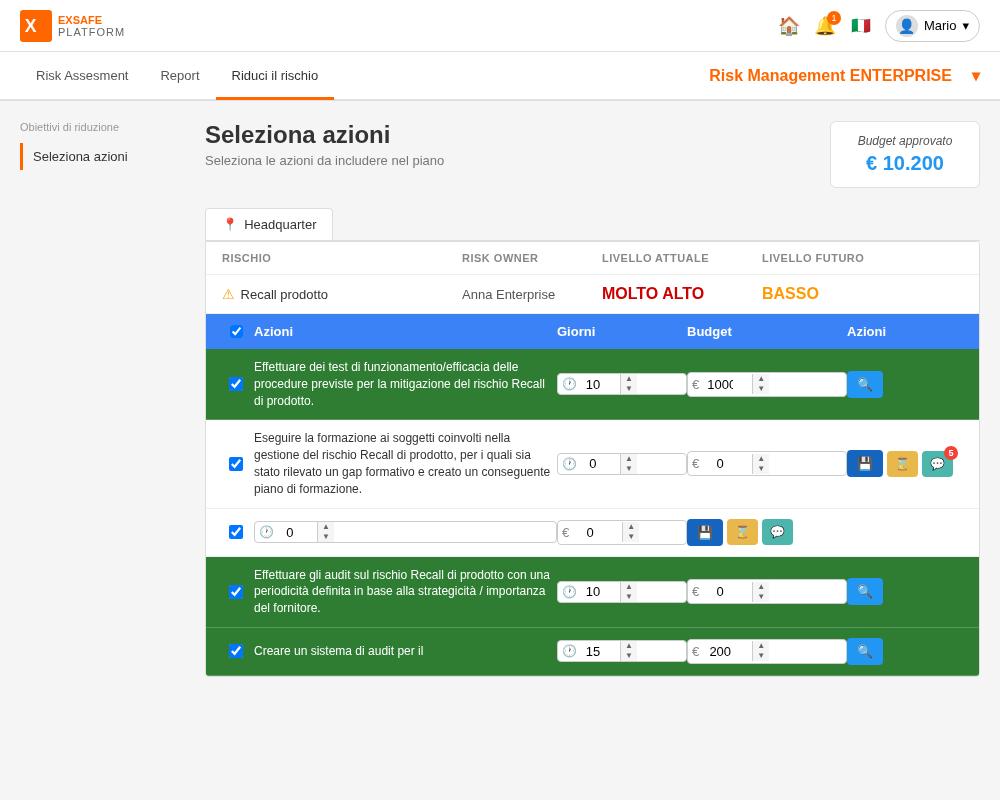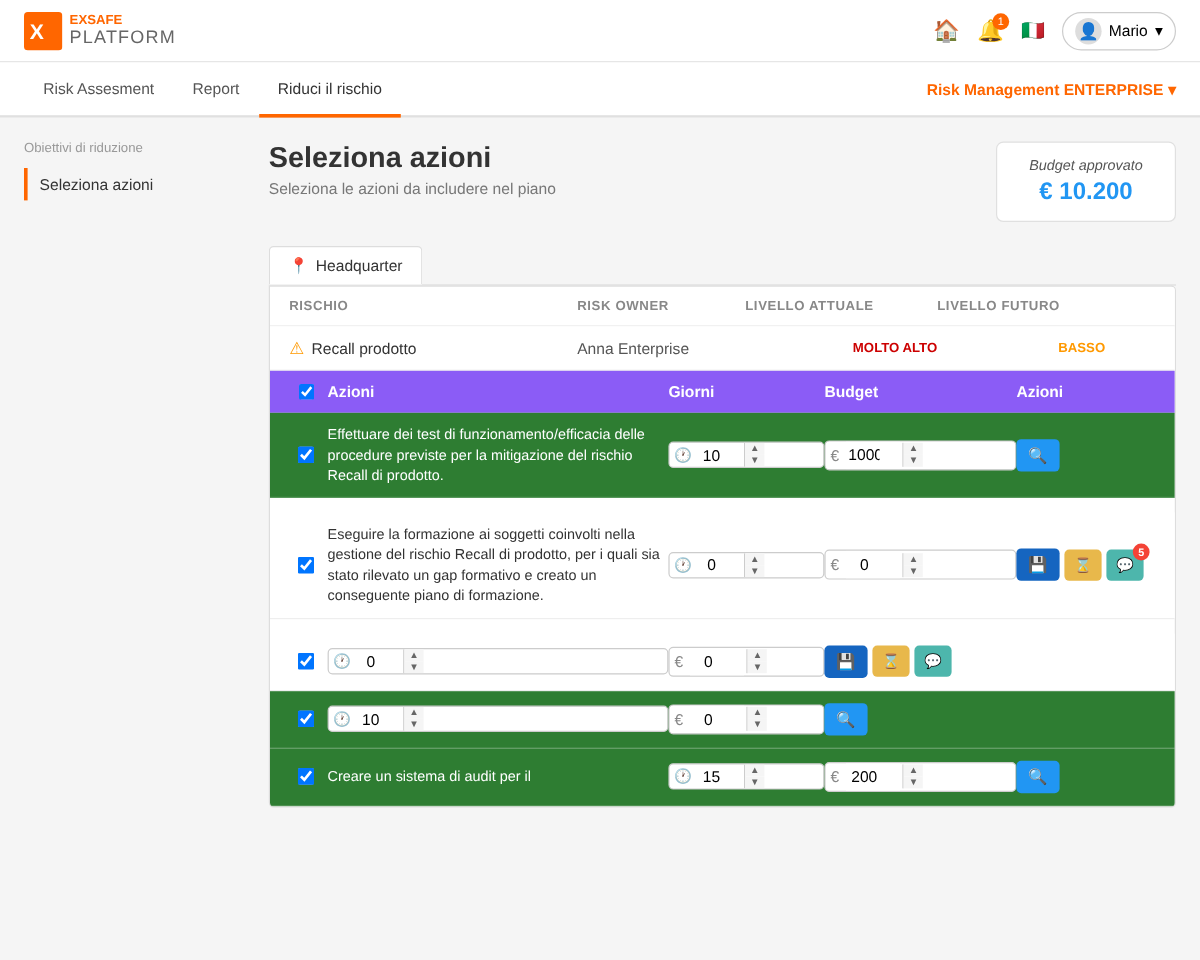--- a/index.html
+++ b/index.html
@@ -31,24 +31,24 @@
       background: #fff;
       border-bottom: 2px solid #e0e0e0;
       display: flex;
       align-items: center;
       padding: 0 20px;
       justify-content: space-between;
     }
     .main-nav-left { display: flex; gap: 0; }
     .nav-item { padding: 14px 16px; font-size: 13px; color: #555; cursor: pointer; border-bottom: 3px solid transparent; margin-bottom: -2px; text-decoration: none; display: inline-block; }
     .nav-item.active { color: #333; border-bottom: 3px solid #f60; font-weight: 400; }
-    .nav-dropdown { color: #f60; font-weight: 600; font-size: 13px; cursor: pointer; display: flex; align-items: flex-end; gap: 4px; padding: 14px 0; }
-
-    
-    .content-area { display: flex; padding: 20px; gap: 24px; }
+    .nav-dropdown { color: #f60; font-weight: 600; font-size: 16px; cursor: pointer; display: flex; align-items: center; gap: 20px; padding: 14px 0; }
+
+    
+    .content-area { display: flex; padding: 20px; gap: 5px; }
 
     
     .sidebar { width: 180px; flex-shrink: 0; }
     .sidebar-section-label { font-size: 11px; color: #999; margin-bottom: 10px; font-weight: 500; }
     .sidebar-item { display: flex; align-items: center; gap: 6px; padding: 6px 0 6px 10px; font-size: 13px; cursor: pointer; border-left: 3px solid transparent; color: #555; }
     .sidebar-item.active { border-left: 3px solid #f60; color: #333; font-weight: 500; }
 
     
     .main-content { flex: 1; }
 
@@ -64,29 +64,29 @@
     .location-tabs { margin-bottom: 0; border-bottom: 1px solid #ddd; }
     .location-tab { display: inline-flex; align-items: center; gap: 6px; padding: 8px 16px; background: #fff; border: 1px solid #ddd; border-bottom: none; border-radius: 4px 4px 0 0; font-size: 13px; cursor: pointer; color: #333; }
 
     
     .risk-table { background: #fff; border: 1px solid #ddd; border-radius: 0 4px 4px 4px; overflow: hidden; }
     .table-header-row { display: grid; grid-template-columns: 240px 140px 160px 140px; padding: 10px 16px; font-size: 11px; color: #888; font-weight: 600; letter-spacing: 0.5px; border-bottom: 1px solid #eee; background: #fff; }
 
     .risk-row { display: grid; grid-template-columns: 240px 140px 160px 140px; padding: 10px 16px; align-items: center; background: #fff; border-bottom: 1px solid #eee; }
     .risk-name { display: flex; align-items: center; gap: 6px; font-size: 13px; font-weight: 500; }
     .risk-owner { font-size: 13px; color: #555; }
-    .level-badge { font-weight: 700; font-size: 11px; text-align: right; }
+    .level-badge { font-weight: 700; font-size: 16px; }
     .level-badge.alto { color: #c00; }
     .level-badge.basso { color: #f90; }
     .warn-icon { color: #f90; font-size: 14px; }
-    .actions-header { display: grid; grid-template-columns: 36px 1fr 130px 160px 120px; background: #8b5cf6; color: #fff; font-weight: 600; font-size: 13px; padding: 10px 12px; align-items: center; }
+    .actions-header { display: grid; grid-template-columns: 36px 1fr 130px 160px 120px; background: #3b82f6; color: #fff; font-weight: 600; font-size: 13px; padding: 10px 12px; align-items: center; }
 
     .action-row { display: grid; grid-template-columns: 36px 1fr 130px 160px 120px; padding: 10px 12px; align-items: center; border-bottom: 1px solid rgba(255,255,255,0.2); }
     .action-row.green { background: #2e7d32; color: #fff; }
-    .action-row.white { background: #fff; color: #333; border-bottom: 1px solid #eee; margin-top: 12px; }
+    .action-row.white { background: #fff; color: #333; border-bottom: 1px solid #eee; }
 
     .action-desc { font-size: 12px; line-height: 1.4; }
     .action-desc.green-text { color: #fff; }
     .action-desc.dark-text { color: #333; }
 
     .spinner-input { display: flex; align-items: center; gap: 2px; background: #fff; border: 1px solid #ccc; border-radius: 4px; overflow: hidden; }
     .spinner-input .clock-icon { color: #888; font-size: 12px; padding: 0 4px; }
     .spinner-input input { width: 35px; border: none; outline: none; font-size: 13px; text-align: center; padding: 0 2px; }
     .spinner-input .arrows { display: flex; flex-direction: column; border-left: 1px solid #ccc; }
     .spinner-input .arrows button { background: #f5f5f5; border: none; cursor: pointer; font-size: 8px; padding: 1px 4px; line-height: 1; color: #666; }
@@ -113,21 +113,21 @@
 <body>
 
 <div class="top-nav">
   <div class="logo-area">
     <svg class="logo-x" viewBox="0 0 40 40" width="36" height="36">
       <rect width="40" height="40" rx="4" fill="#f60"></rect>
       <text x="6" y="28" font-size="22" font-weight="bold" fill="#fff">X</text>
     </svg>
     <div>
       <div style="font-size:11px;font-weight:bold;color:#f60;">EXSAFE</div>
-      <div style="font-size:15px;color:#666;letter-spacing:1px;">PLATFORM</div>
+      <div style="font-size:11px;color:#666;letter-spacing:1px;">PLATFORM</div>
     </div>
   </div>
 
   <div class="top-right">
     <button class="icon-btn" title="Home">🏠</button>
     <div class="notif-wrap">
       <button class="icon-btn">🔔</button>
       <span class="notif-badge">1</span>
     </div>
     <span class="flag">🇮🇹</span>
@@ -299,20 +299,21 @@
           <button class="btn-save">💾</button>
           <button class="btn-hourglass">⌛</button>
           <button class="btn-chat">💬</button>
         </div>
       </div>
 
       <div class="action-row green">
         <div class="checkbox-wrap">
           <input type="checkbox" checked="" style="">
         </div>
+        <div class="action-desc green-text">Effettuare gli audit sul rischio Recall di prodotto con una periodicità definita in base alla strategicità / importanza del fornitore.</div>
         <div>
           <div class="spinner-input">
             <span class="clock-icon">🕐</span>
             <input type="number" value="10" style="">
             <div class="arrows">
               <button>▲</button>
               <button>▼</button>
             </div>
           </div>
         </div>

